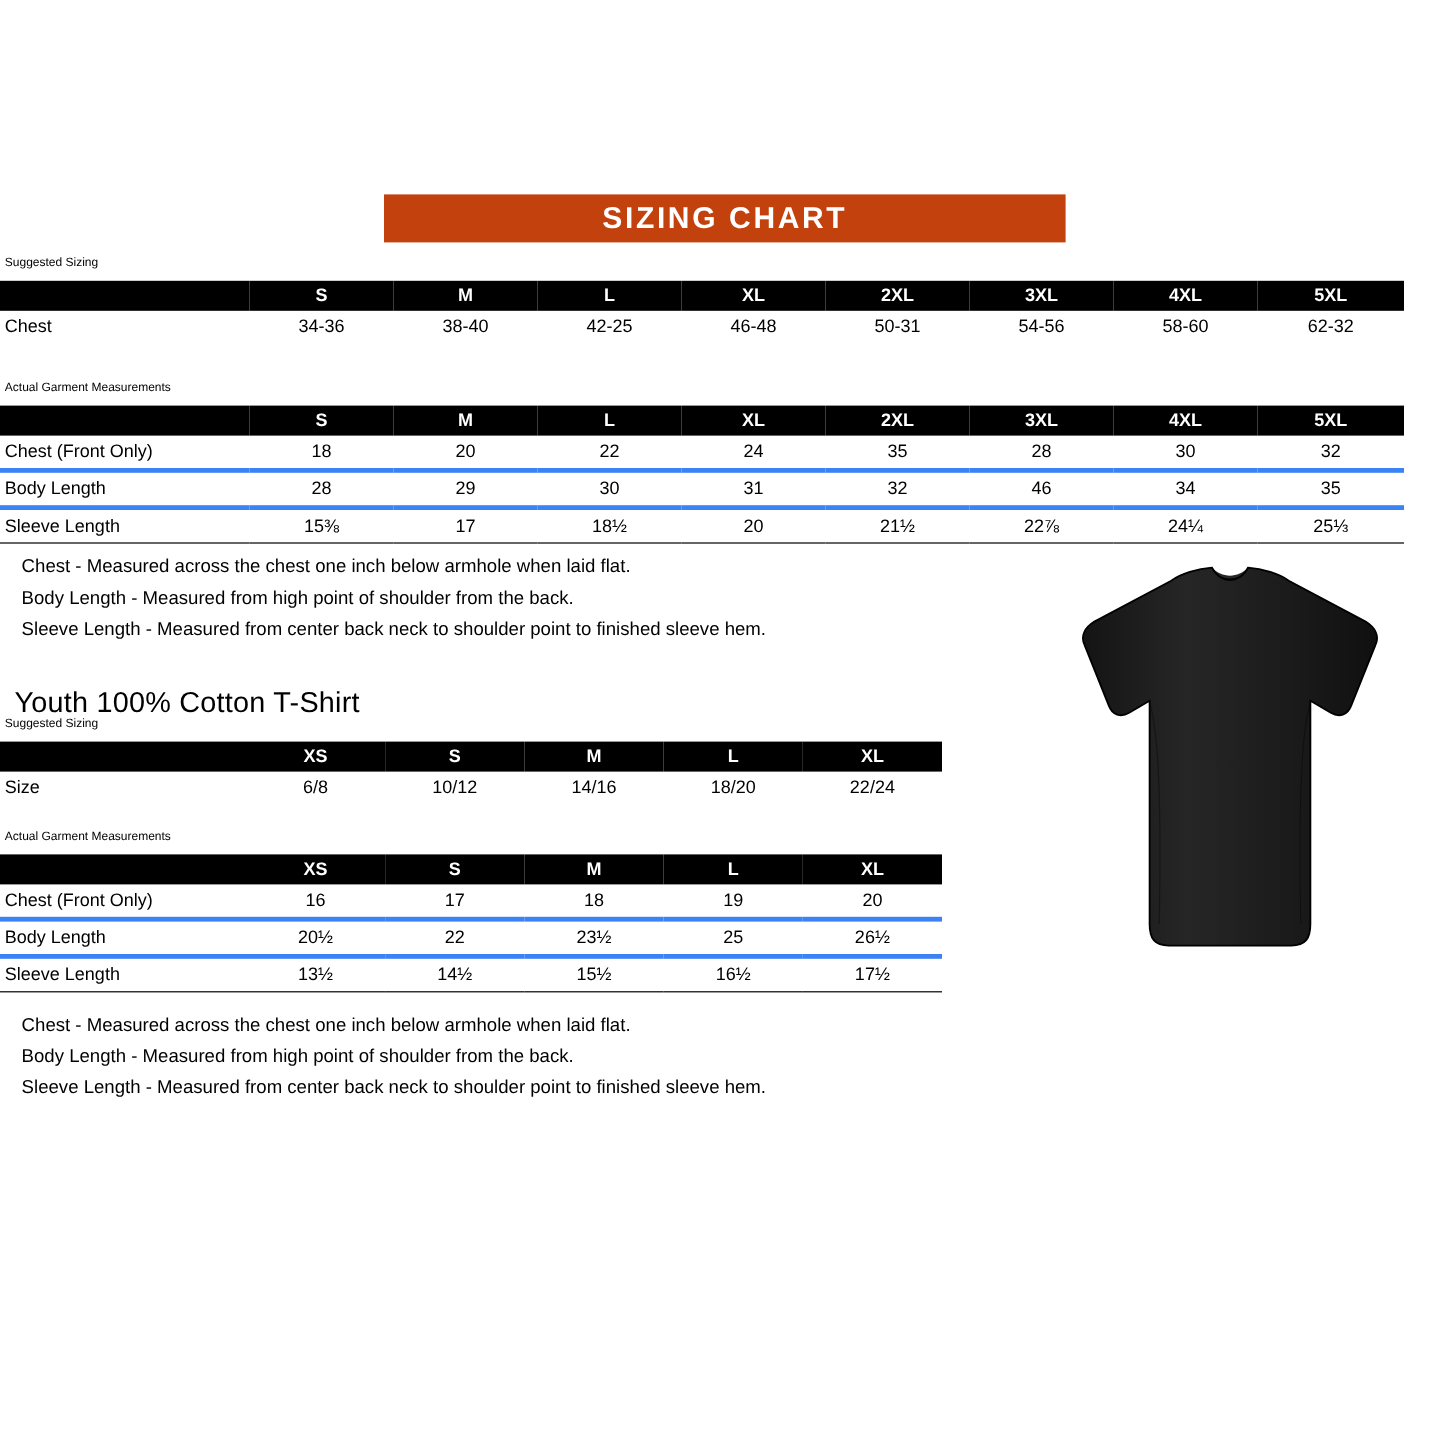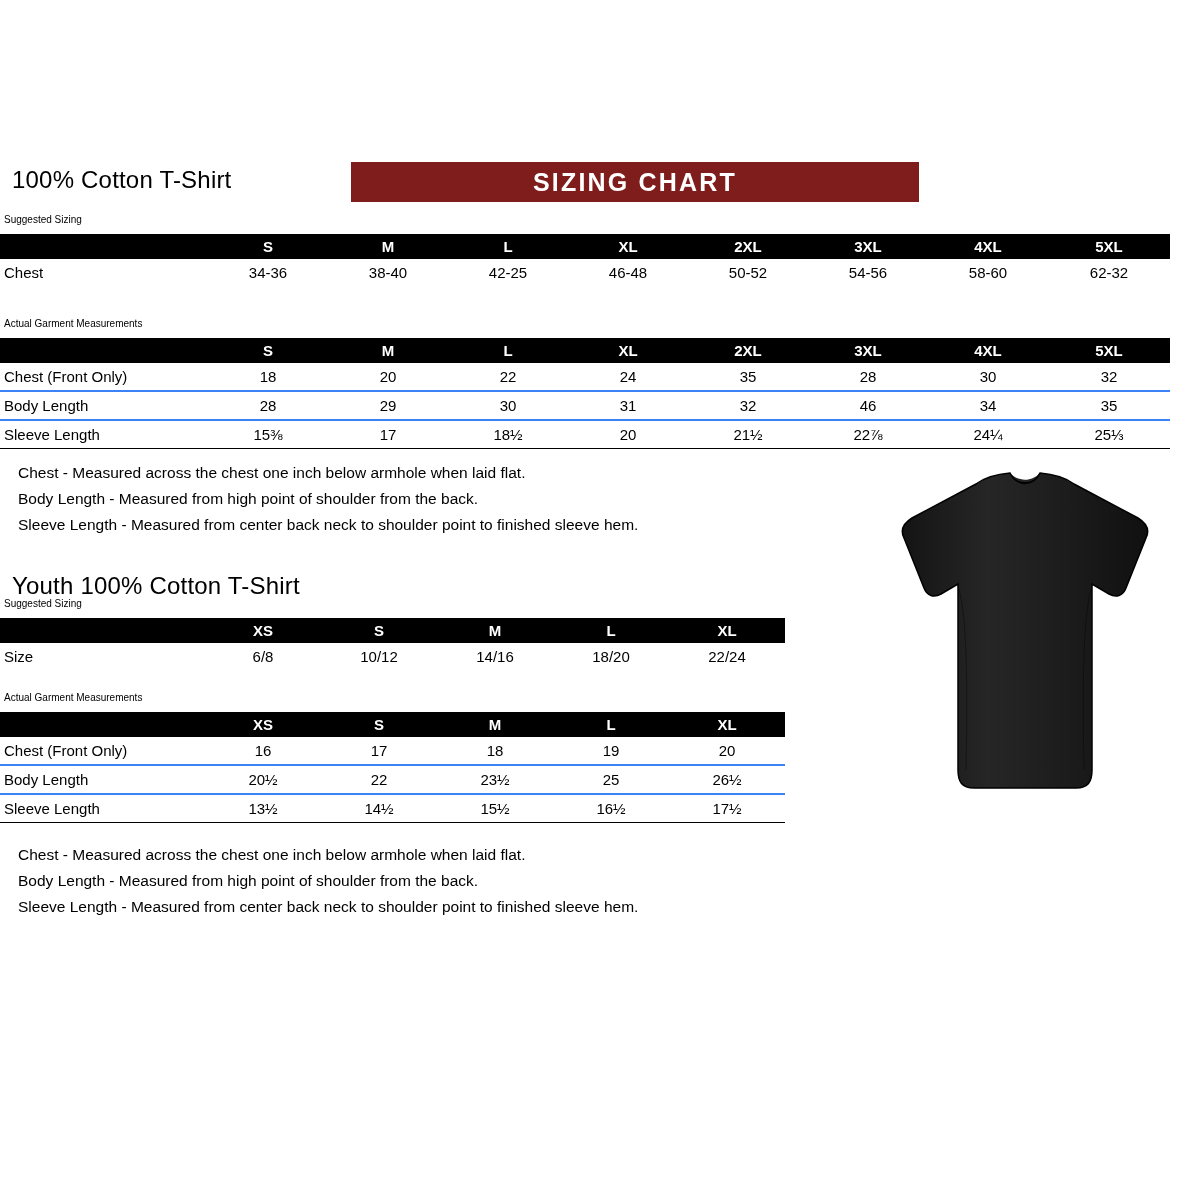--- a/index.html
+++ b/index.html
@@ -27,25 +27,25 @@
     position: absolute;
     left: 12px;
     top: 166px;
     font-size: 24px;
     font-weight: 400;
     letter-spacing: 0.2px;
     white-space: nowrap;
   }
   .sizing-chart-banner {
     position: absolute;
-    left: 351px;
+    left: 320px;
     top: 162px;
     width: 568px;
     height: 40px;
-    background: #7f1d1d;
+    background: #c2410c;
     color: #ffffff;
     font-size: 25px;
     font-weight: bold;
     letter-spacing: 2.2px;
     display: flex;
     align-items: center;
     justify-content: center;
   }
 
   .sub-label {
@@ -94,21 +94,21 @@
   table.chart tbody td {
     height: 27px;
     font-size: 15px;
   }
   table.chart tbody td.rowlabel {
     text-align: left;
     padding-left: 4px;
     font-weight: 400;
   }
   .ruled tbody tr {
-    border-bottom: 2px solid #3b82f6;
+    border-bottom: 4px solid #3b82f6;
   }
   .ruled tbody tr:last-child {
     border-bottom: 1px solid #000000;
   }
   .ruled tbody td.rowlabel {
     font-weight: 400;
   }
 
   
   #adult-suggested {
@@ -152,21 +152,20 @@
     top: 470px;
     width: 290px;
     height: 340px;
   }
 </style>
 </head>
 <body>
 
 <div class="page">
 
-  <div class="adult-title">100% Cotton T-Shirt</div>
   <div class="sizing-chart-banner">SIZING CHART</div>
 
   <div class="sub-label" style="left:4px; top:214px;">Suggested Sizing</div>
 
   <table class="chart" id="adult-suggested">
     <colgroup>
       <col style="width:208px">
       <col style="width:120px">
         <col style="width:120px">
         <col style="width:120px">
@@ -189,21 +188,21 @@
         <th>5XL</th>
       </tr>
     </thead>
     <tbody>
       <tr>
         <td class="rowlabel">Chest</td>
         <td>34-36</td>
         <td>38-40</td>
         <td>42-25</td>
         <td>46-48</td>
-        <td>50-52</td>
+        <td>50-31</td>
         <td>54-56</td>
         <td>58-60</td>
         <td>62-32</td>
       </tr>
     </tbody>
   </table>
 
   <div class="sub-label" style="left:4px; top:318px;">Actual Garment Measurements</div>
 
   <table class="chart ruled" id="adult-actual">

